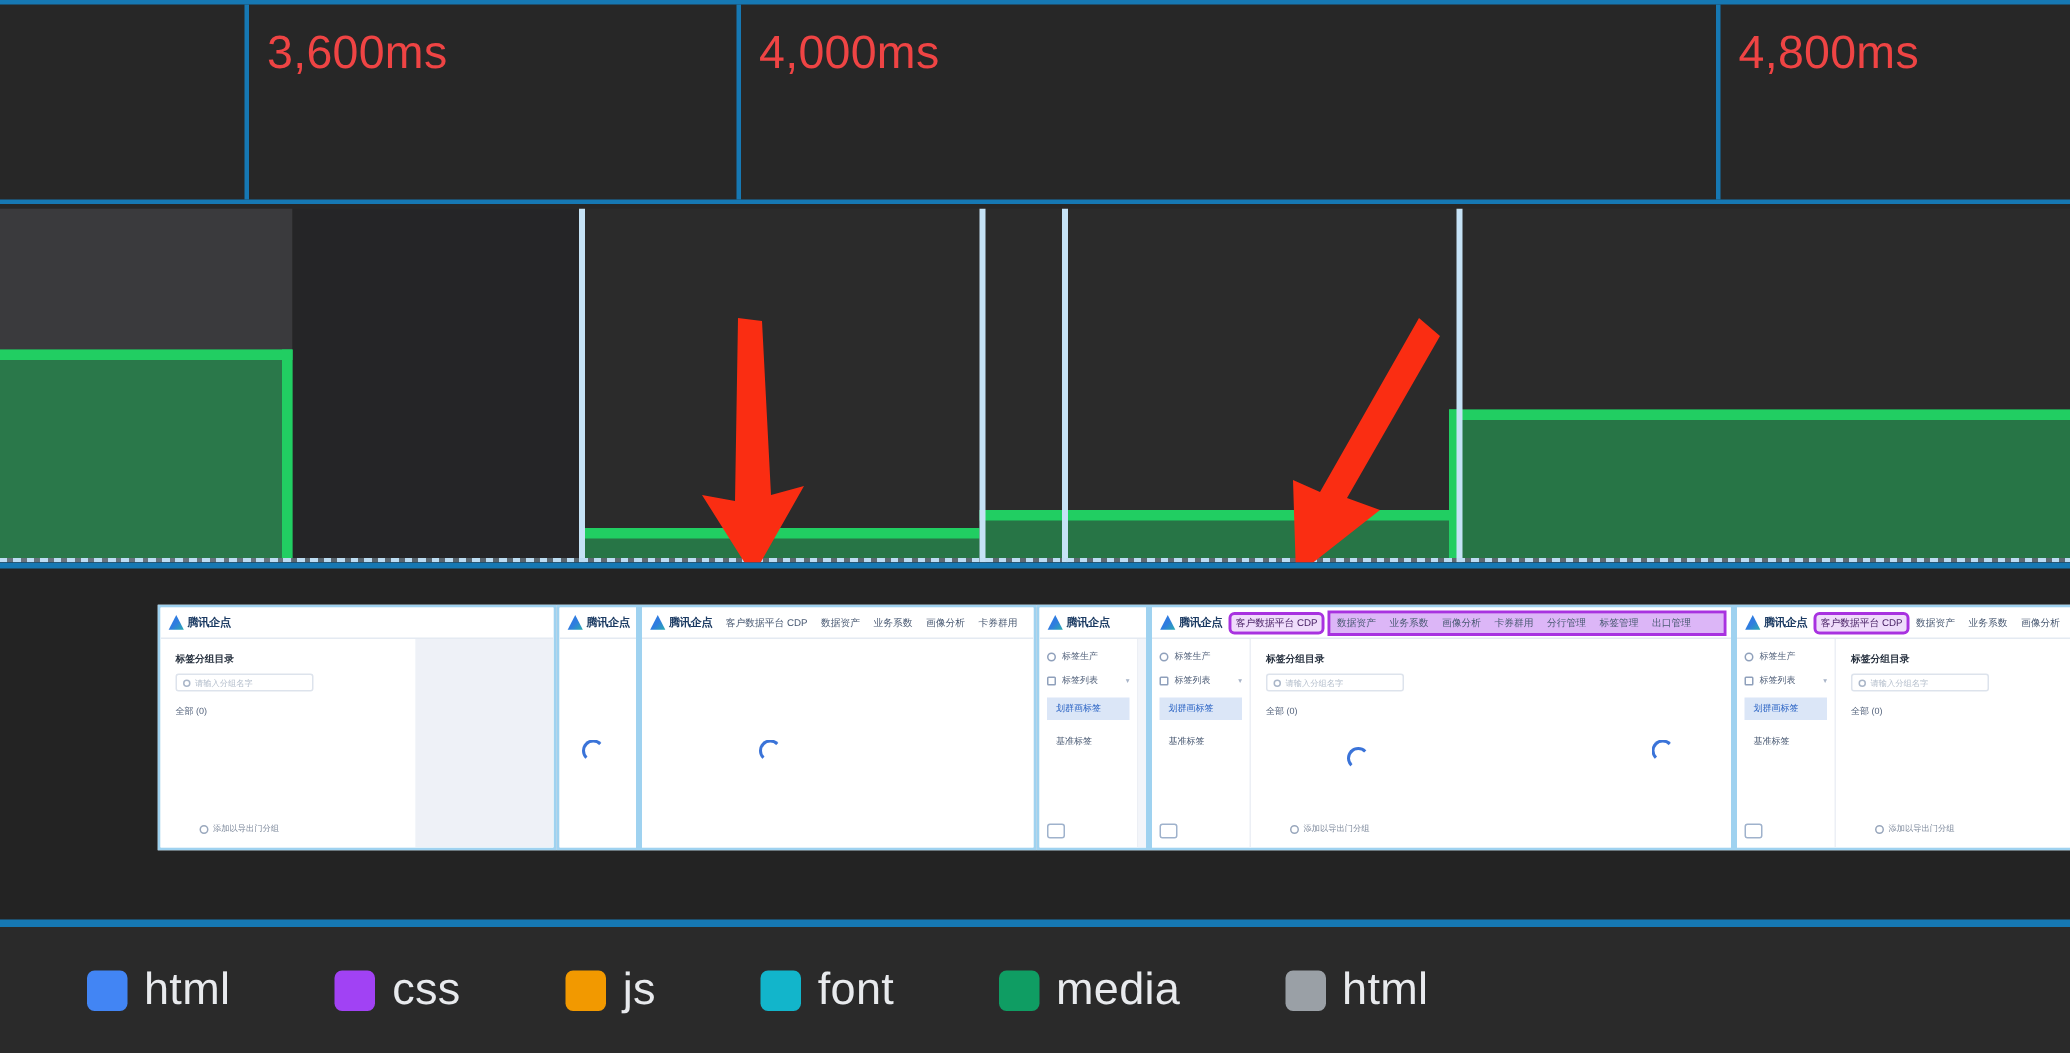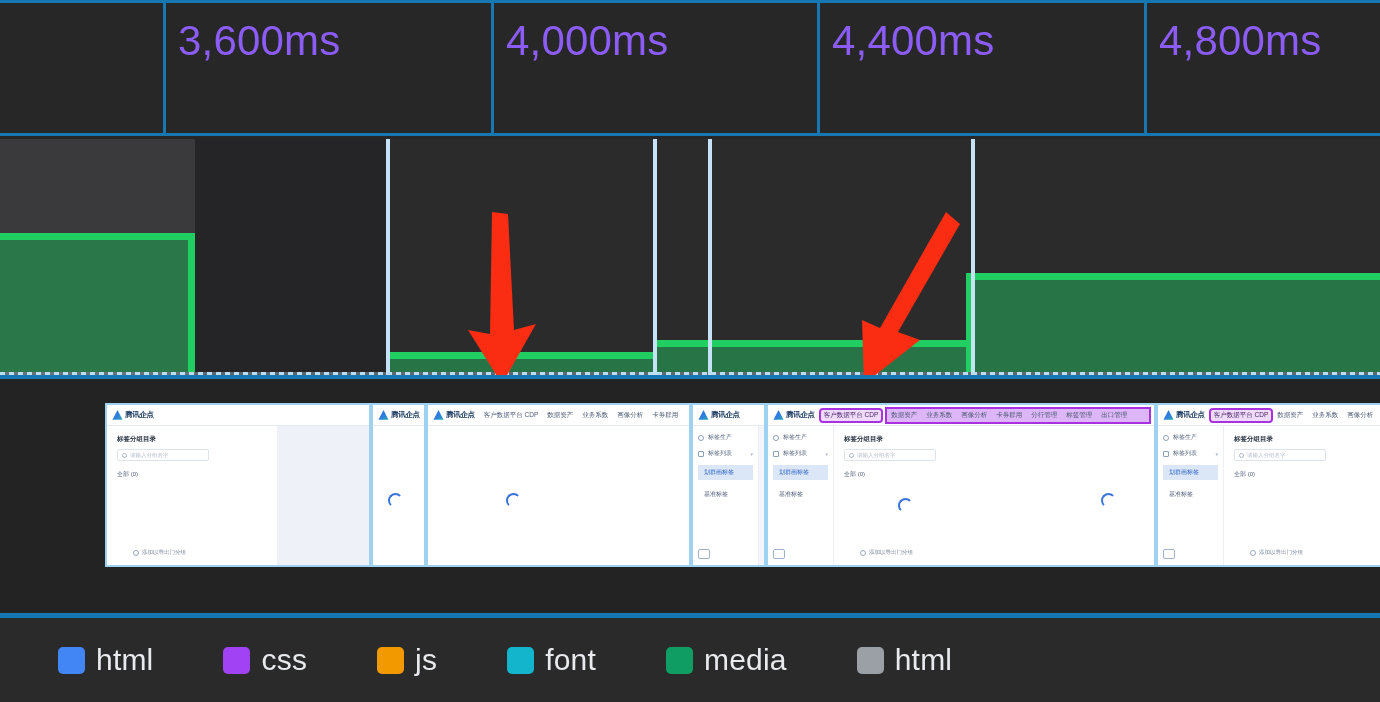--- a/index.html
+++ b/index.html
@@ -15,22 +15,22 @@
   
   .ruler {
     position: absolute; left: 0; top: 0; width: 1380px; height: 136px;
     background: #272727;
     border-top: 3px solid #1678b3;
     border-bottom: 3px solid #1678b3;
   }
   .ruler-cell {
     position: absolute; top: 0; height: 130px;
     border-left: 3px solid #1678b3;
-    color: #8b5cf6;
-    font-size: 42px;
+    color: #ef4444;
+    font-size: 31px;
     padding: 14px 0 0 12px;
     white-space: nowrap;
     letter-spacing: 0.2px;
   }
   .ruler-cell.no-line { border-left: none; }
 
   
   .overview {
     position: absolute; left: 0; top: 139px; width: 1380px; height: 236px;
     background: #2b2b2b;
@@ -170,23 +170,20 @@
   <div class="ruler">
     <div class="ruler-cell no-line" style="left:0px;width:163px;">
       <span></span>
     </div>
     <div class="ruler-cell" style="left:163px;width:328px;">
       <span>3,600ms</span>
     </div>
     <div class="ruler-cell" style="left:491px;width:326px;">
       <span>4,000ms</span>
     </div>
-    <div class="ruler-cell" style="left:817px;width:327px;">
-      <span>4,400ms</span>
-    </div>
     <div class="ruler-cell" style="left:1144px;width:236px;">
       <span>4,800ms</span>
     </div>
   </div>
 
   <div class="overview">
     <div class="ov-shadebox"></div>
     <div class="ov-rightshade"></div>
 
     <div class="ov-band b1"></div>

